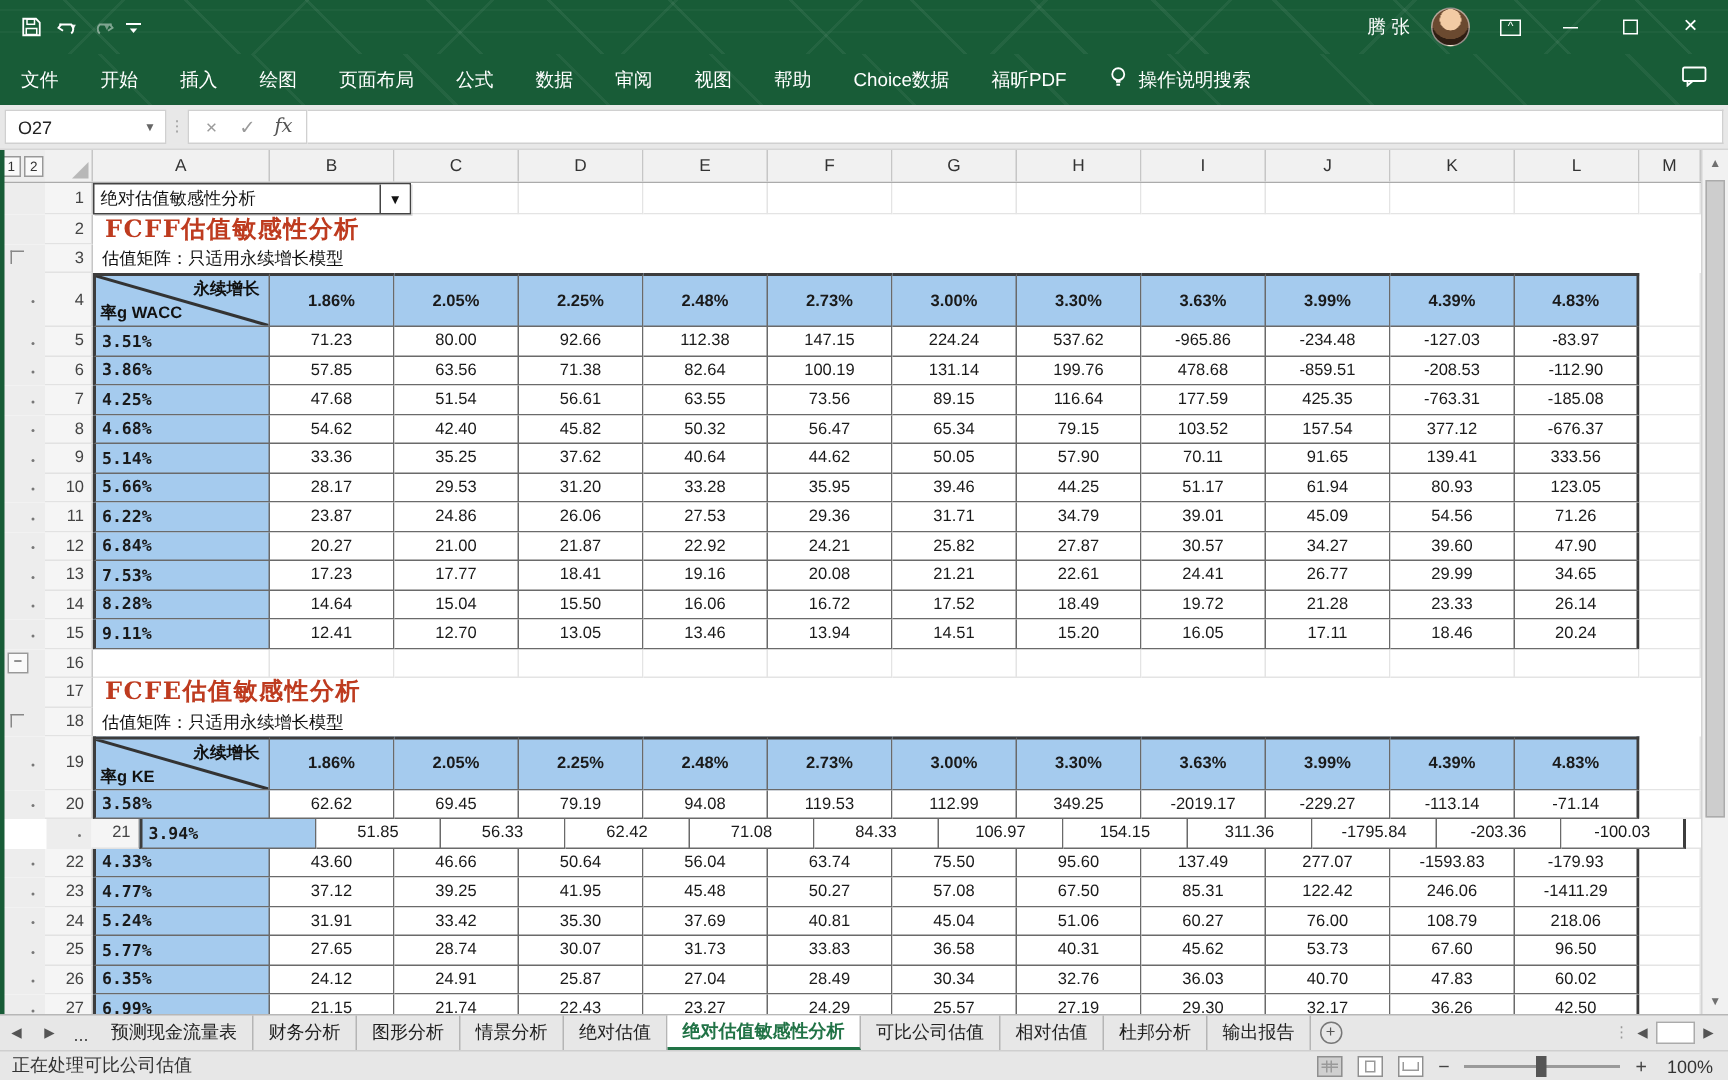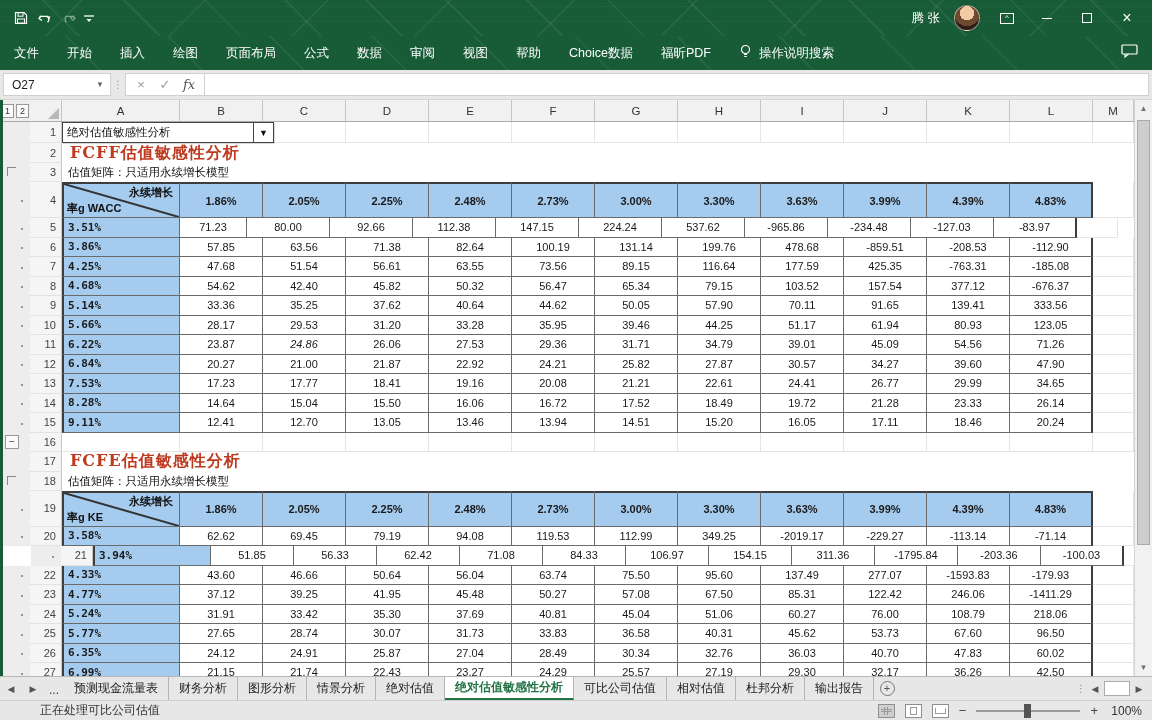--- a/index.html
+++ b/index.html
@@ -96,21 +96,21 @@
   .stab { padding:0 10px; display:flex; align-items:center; color:#222; border-right:1px solid #B5B5B5; white-space:nowrap; cursor:default; }
   .stab.active { background:#fff; color:#217346; font-weight:bold; border-bottom:2px solid #217346; border-right:1px solid #B5B5B5; }
   .addsheet { width:26px; display:flex; align-items:center; justify-content:center; }
   .addsheet .plus { width:15px; height:15px; border:1px solid #777; border-radius:50%; color:#555; font-size:11px; line-height:13px; text-align:center; }
   .tsep { width:14px; display:flex; align-items:center; justify-content:center; color:#999; font-size:10px; margin-left:auto; }
   .hscroll { display:flex; align-items:center; gap:2px; padding-right:6px; }
   .hs-btn { color:#555; font-size:9px; width:14px; text-align:center; }
   .hs-thumb { width:26px; height:15px; background:#fff; border:1px solid #ABABAB; }
 
   
-  .statusbar { height:20px; background:#E7E7E7; border-top:1px solid #CFCFCF; display:flex; align-items:center; font-size:12px; color:#333;padding-left:32px; }
+  .statusbar { height:20px; background:#E7E7E7; border-top:1px solid #CFCFCF; display:flex; align-items:center; font-size:12px; color:#333; }
   .sb-left { padding-left:8px; }
   .sb-right { margin-left:auto; display:flex; align-items:center; gap:10px; padding-right:10px; }
   .vicon { width:17px; height:14px; border:1px solid #8f8f8f; background:#fff; position:relative; }
   .vicon.active { background:#CFCFCF; }
   .vicon.grid:before { content:""; position:absolute; inset:2px; background:
     linear-gradient(#9a9a9a 0 0) 0 33%/100% 1px no-repeat,
     linear-gradient(#9a9a9a 0 0) 0 66%/100% 1px no-repeat,
     linear-gradient(#9a9a9a 0 0) 33% 0/1px 100% no-repeat,
     linear-gradient(#9a9a9a 0 0) 66% 0/1px 100% no-repeat; }
   .vicon.page:before { content:""; position:absolute; inset:2px 4px; border:1px solid #9a9a9a; }
@@ -310,21 +310,21 @@
             <div class="gcell" style="width: 41px;"></div>
           </div>
         </div>
         <div class="srow" style="height: 19.5px;">
           <div class="gut">
             <div class="dot"></div>
           </div>
           <div class="rnum">5</div>
           <div class="rcells" style="position: relative;">
             <div class="tc lbl" style="width: 118px;">3.51%</div>
-            <div class="tc" style="width: 67px;">71.23</div>
+            <div class="tc" style="width: 83px;">71.23</div>
             <div class="tc" style="width: 83px;">80.00</div>
             <div class="tc" style="width: 83px;">92.66</div>
             <div class="tc" style="width: 83px;">112.38</div>
             <div class="tc" style="width: 83px;">147.15</div>
             <div class="tc" style="width: 83px;">224.24</div>
             <div class="tc" style="width: 83px;">537.62</div>
             <div class="tc" style="width: 83px;">-965.86</div>
             <div class="tc" style="width: 83px;">-234.48</div>
             <div class="tc" style="width: 83px;">-127.03</div>
             <div class="tc lastcol" style="width: 83px;">-83.97</div>
@@ -437,21 +437,21 @@
           </div>
         </div>
         <div class="srow" style="height: 19.5px;">
           <div class="gut">
             <div class="dot"></div>
           </div>
           <div class="rnum">11</div>
           <div class="rcells" style="position: relative;">
             <div class="tc lbl" style="width: 118px;">6.22%</div>
             <div class="tc" style="width: 83px;">23.87</div>
-            <div class="tc" style="width: 83px; font-style: italic;">24.86</div>
+            <div class="tc" style="width: 83px;">24.86</div>
             <div class="tc" style="width: 83px;">26.06</div>
             <div class="tc" style="width: 83px;">27.53</div>
             <div class="tc" style="width: 83px;">29.36</div>
             <div class="tc" style="width: 83px;">31.71</div>
             <div class="tc" style="width: 83px;">34.79</div>
             <div class="tc" style="width: 83px;">39.01</div>
             <div class="tc" style="width: 83px;">45.09</div>
             <div class="tc" style="width: 83px;">54.56</div>
             <div class="tc lastcol" style="width: 83px;">71.26</div>
             <div class="gcell" style="width: 41px;"></div>

